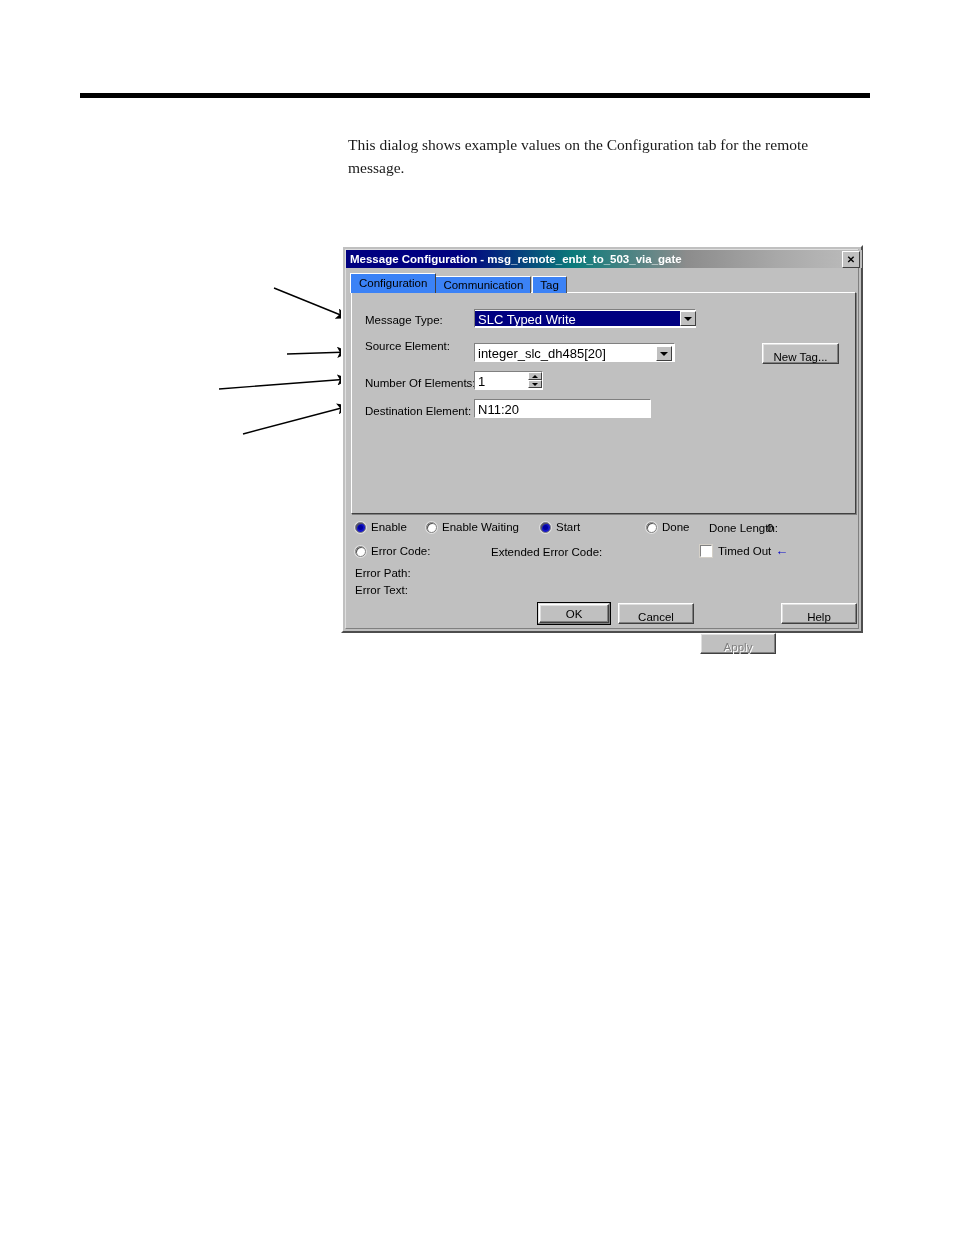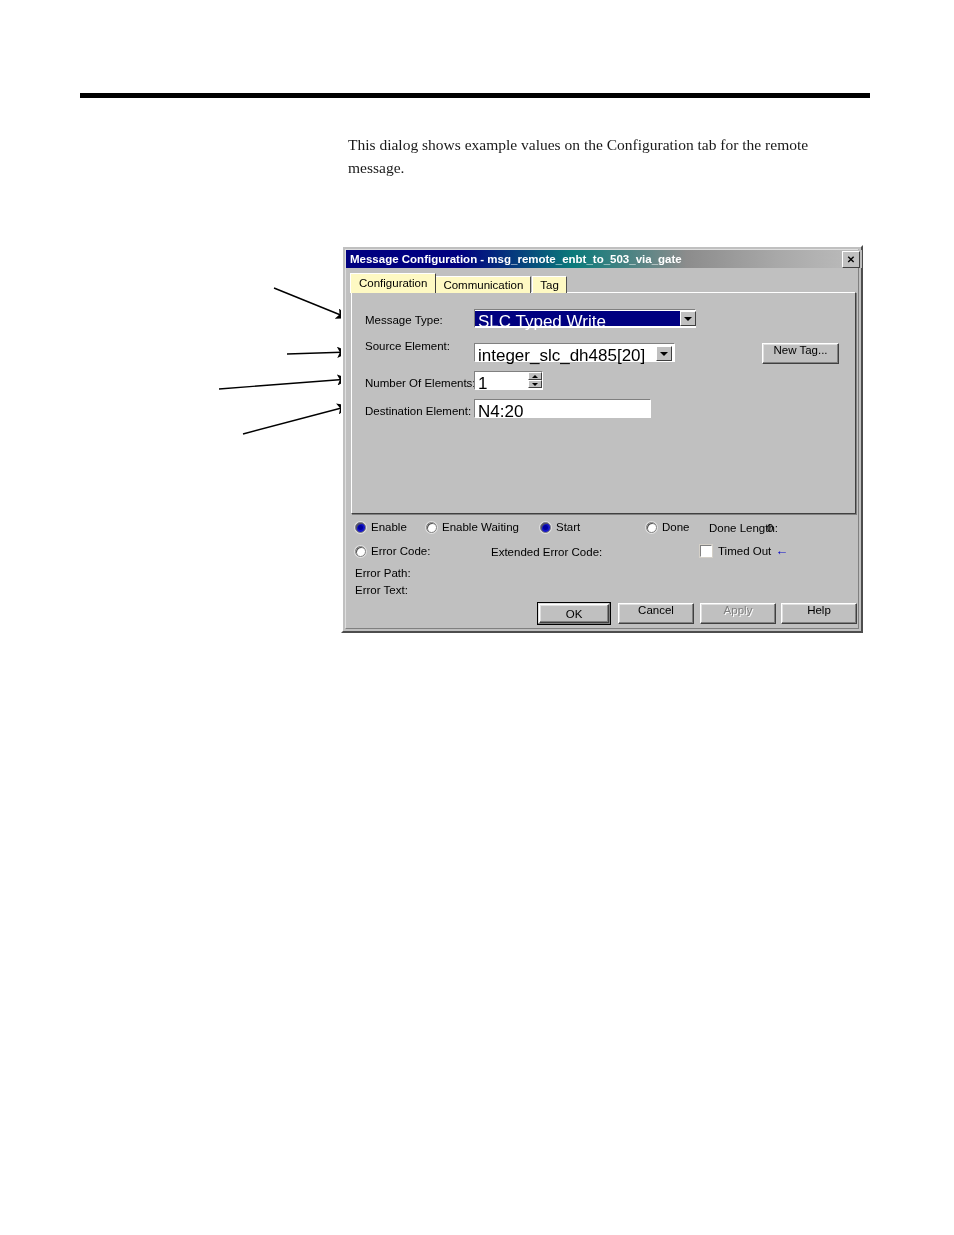--- a/index.html
+++ b/index.html
@@ -115,21 +115,21 @@
     left: 9px;
     top: 27px;
     height: 19px;
     display: flex;
     align-items: flex-end;
     z-index: 3;
   }
   .tab {
     height: 17px;
     padding: 0 7px;
-    background: #fef9c3;
+    background: #3b82f6;
     border-top: 1px solid #ffffff;
     border-left: 1px solid #ffffff;
     border-right: 1px solid #505050;
     display: flex;
     align-items: center;
     font-size: 11.5px;
     margin-right: 1px;
     box-sizing: border-box;
   }
   .tab.active {
@@ -181,21 +181,21 @@
     border-top: 1px solid #808080;
     border-left: 1px solid #808080;
     border-right: 1px solid #ffffff;
     border-bottom: 1px solid #ffffff;
     box-sizing: border-box;
   }
   .sunken .val {
     position: absolute;
     left: 3px;
     top: 2px;
-    font-size: 17px;
+    font-size: 13px;
     white-space: nowrap;
   }
   .sunken.selected .val {
     left: 0;
     top: 1px;
     right: 0;
     bottom: 1px;
     background: #000080;
     color: #ffffff;
     padding: 1px 3px;
@@ -259,21 +259,21 @@
   
   .btn {
     position: absolute;
     background: #c0c0c0;
     border-top: 1px solid #ffffff;
     border-left: 1px solid #ffffff;
     border-right: 1px solid #404040;
     border-bottom: 1px solid #404040;
     box-shadow: inset -1px -1px 0 #808080, inset 1px 1px 0 #dfdfdf;
     display: flex;
-    align-items: flex-start;
+    align-items: flex-end;
     justify-content: center;
     font-size: 11.5px;
     box-sizing: border-box;
     color: #000;
   }
   .btn.default {
     border: 1px solid #000000;
   }
   .btn.default > span {
     position: absolute;
@@ -282,20 +282,21 @@
     border-top: 1px solid #ffffff;
     border-left: 1px solid #ffffff;
     border-right: 1px solid #404040;
     border-bottom: 1px solid #404040;
     box-shadow: inset -1px -1px 0 #808080, inset 1px 1px 0 #dfdfdf;
     box-sizing: border-box;
   }
   .btn.disabled {
     color: #808080;
     text-shadow: 1px 1px 0 #ffffff;
+    margin-top: 30px;
   }
 
   
   .radio {
     position: absolute;
     display: flex;
     align-items: center;
     font-size: 11.5px;
     white-space: nowrap;
   }
@@ -426,21 +427,21 @@
     <div class="up">
         <i></i>
       </div>
     <div class="dn">
         <i></i>
       </div>
   </div>
 
   <div class="field-label" style="left:22px; top:158px;">Destination Element:</div>
   <div class="sunken" style="left:131px; top:152px; width:177px; height:19px;">
-    <span class="val">N4:20</span>
+    <span class="val">N11:20</span>
   </div>
 
   <div class="radio on" style="left:12px; top:274px;">
     <span class="dot"></span>
     <span>Enable</span>
   </div>
   <div class="radio" style="left:83px; top:274px;">
     <span class="dot"></span>
     <span>Enable Waiting</span>
   </div>

